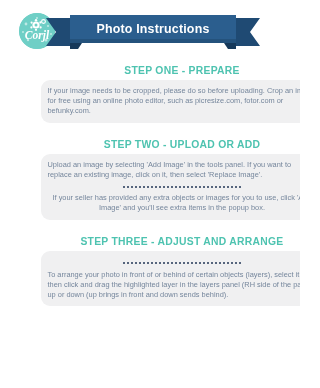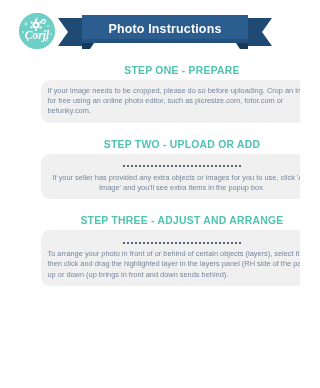--- a/index.html
+++ b/index.html
@@ -32,21 +32,21 @@
     background: #6fcfc6;
     display: flex;
     align-items: center;
     justify-content: center;
     overflow: hidden;
   }
   .logo svg { display: block; }
 
   .banner {
     position: absolute;
-    left: 58px;
+    left: 46px;
     top: 15px;
     width: 214px;
     height: 34px;
   }
   .banner svg { display: block; }
   .banner-text {
     position: absolute;
     left: 0;
     top: 0;
     width: 214px;
@@ -169,20 +169,21 @@
 <div class="step">
   <div class="step-title" id="step-one-title">STEP ONE - PREPARE</div>
   <div class="step-box">
     <p class="para">If your image needs to be cropped, please do so before uploading. Crop an image for free using an online photo editor, such as picresize.com, fotor.com or befunky.com.</p>
   </div>
 </div>
 
 <div class="step">
   <div class="step-title" id="step-two-title">STEP TWO - UPLOAD OR ADD</div>
   <div class="step-box">
+    <p class="para">Upload an image by selecting  'Add Image' in the tools panel. If you want to replace an existing image, click on it, then select 'Replace Image'.</p>
     <div class="divider">
       <i></i>
         <i></i>
         <i></i>
         <i></i>
         <i></i>
         <i></i>
         <i></i>
         <i></i>
         <i></i>

